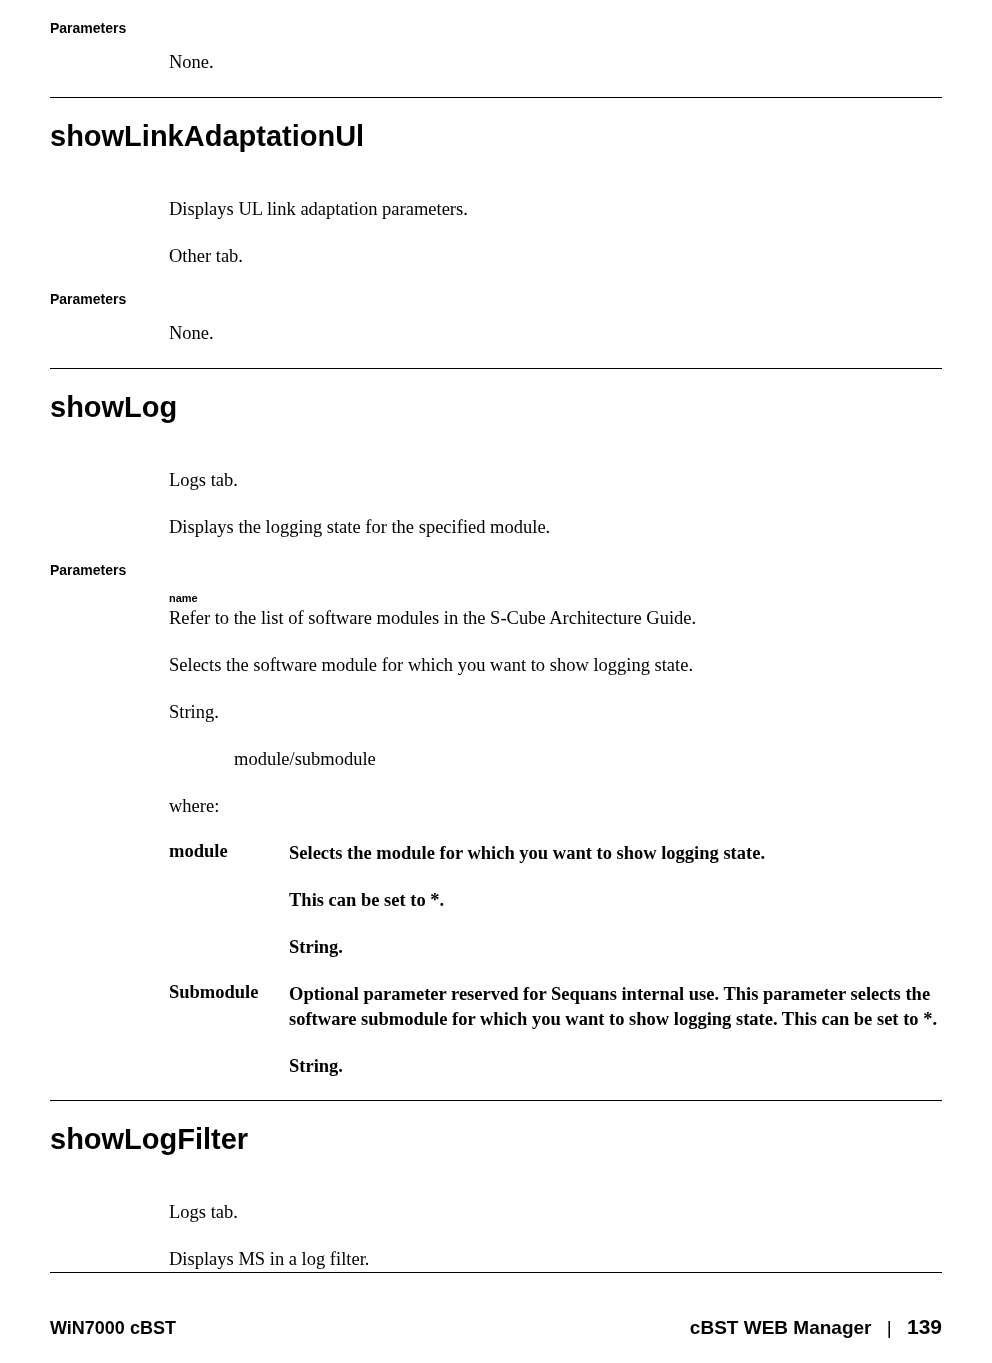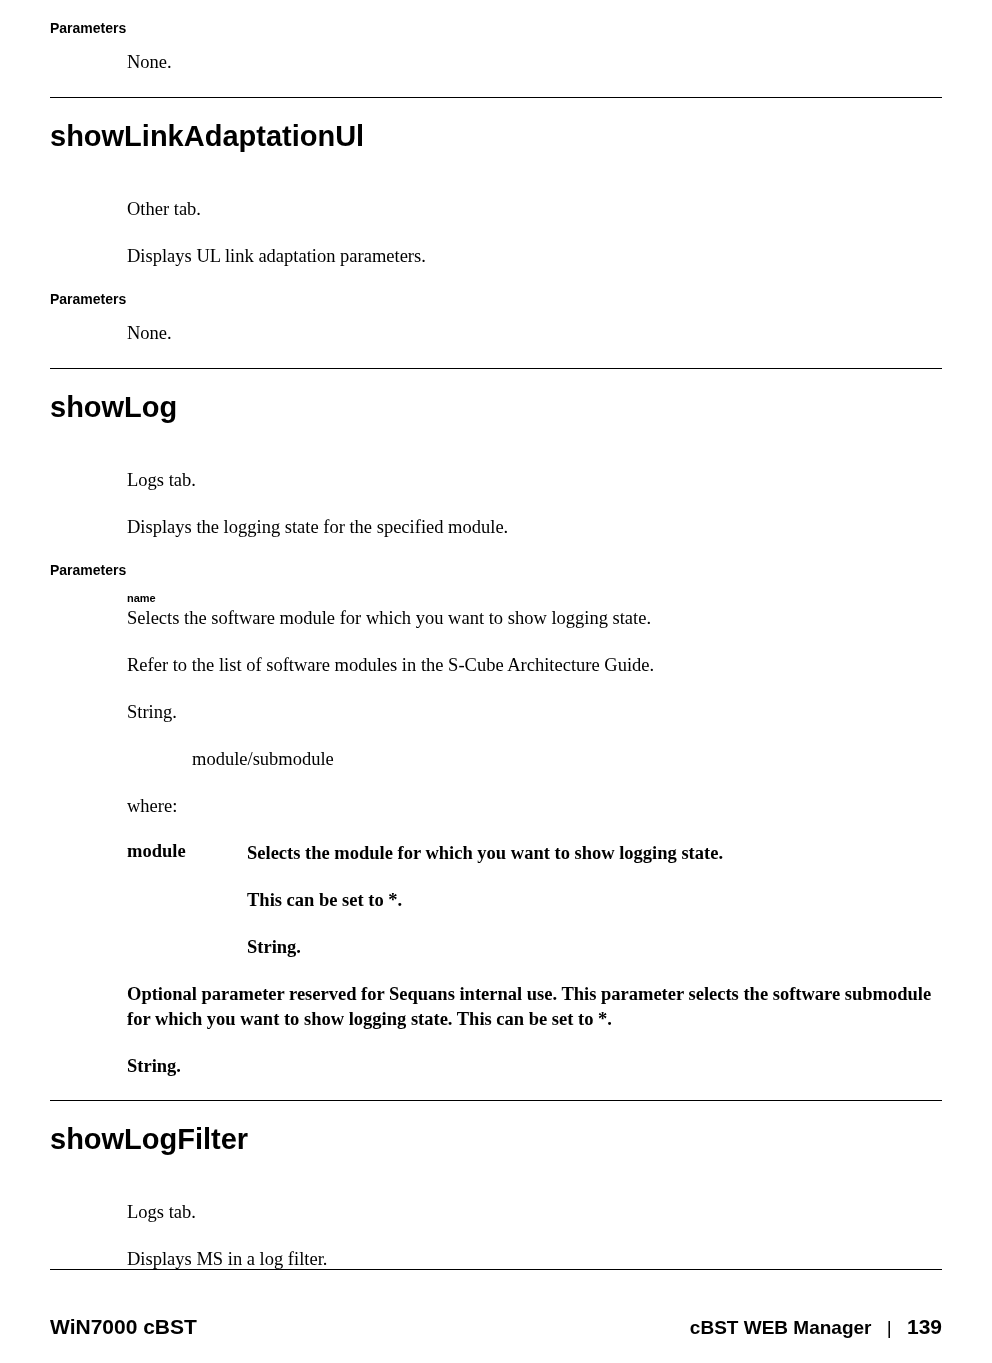--- a/index.html
+++ b/index.html
@@ -14,21 +14,21 @@
   }
   .ff-sans { font-family: 'Century Gothic', 'Futura', 'Avant Garde', Arial, sans-serif; font-weight: bold; }
   h3.sidehead {
     font-size: 14px;
     margin: 20px 0 14px 0;
   }
   h2.cmd {
     font-size: 29px;
     margin: 22px 0 44px 0;
   }
-  .body-area { margin-left: 77px; }
+  .body-area { margin-left: 119px; }
   .body-area p { font-size: 18.5px; line-height: 1.35; margin-bottom: 22px; }
   .param-name { font-family: 'Century Gothic','Futura', Arial, sans-serif; font-weight: bold; font-size: 11px; margin-bottom: 2px; }
   .indented { margin-left: 65px; }
   .tbl { display: flex; margin-bottom: 22px; font-weight: bold; }
   .tbl .col1 { width: 120px; font-size: 18.5px; padding-right: 8px; }
   .tbl .col2 { flex: 1; font-size: 18.5px; line-height: 1.35; }
   .tbl .col2 p { margin-bottom: 22px; }
   .tbl .col2 p:last-child { margin-bottom: 0; }
   hr.sep { border: none; border-top: 1px solid #000; margin: 10px 0 0 0; }
   .footer {
@@ -37,69 +37,70 @@
     left: 50px;
     right: 50px;
     border-top: 1px solid #000;
     padding-top: 12px;
     display: flex;
     justify-content: space-between;
     align-items: baseline;
     font-family: 'Century Gothic','Futura', Arial, sans-serif;
     font-weight: bold;
   }
-  .footer .left { font-size: 21px; margin-top: 33px; }
+  .footer .left { font-size: 18px; margin-top: 33px; }
   .footer .right { font-size: 19px; }
   .footer .sepchar { margin: 0 10px; font-weight: normal; }
   .footer .pgnum { font-size: 21px; }
 </style>
 </head>
 <body>
 
 <h3 class="sidehead ff-sans">Parameters</h3>
 <div class="body-area">
   <p>None.</p>
 </div>
 <hr class="sep">
 
 <h2 class="cmd ff-sans">showLinkAdaptationUl</h2>
 <div class="body-area">
+  <p>Displays UL link adaptation parameters.</p>
   <p>Other tab.</p>
-  <p>Displays UL link adaptation parameters.</p>
 </div>
 <h3 class="sidehead ff-sans">Parameters</h3>
 <div class="body-area">
   <p>None.</p>
 </div>
 <hr class="sep">
 
 <h2 class="cmd ff-sans">showLog</h2>
 <div class="body-area">
   <p>Logs tab.</p>
   <p>Displays the logging state for the specified module.</p>
 </div>
 <h3 class="sidehead ff-sans">Parameters</h3>
 <div class="body-area">
   <div class="param-name">name</div>
+  <p>Refer to the list of software modules in the S-Cube Architecture Guide.</p>
   <p>Selects the software module for which you want to show logging state.</p>
-  <p>Refer to the list of software modules in the S-Cube Architecture Guide.</p>
   <p>String.</p>
   <p class="indented">module/submodule</p>
   <p>where:</p>
 
   <div class="tbl">
     <div class="col1">module</div>
     <div class="col2">
       <p>Selects the module for which you want to show logging state.</p>
       <p>This can be set to *.</p>
       <p>String.</p>
     </div>
   </div>
 
   <div class="tbl">
+    <div class="col1">Submodule</div>
     <div class="col2">
       <p>Optional parameter reserved for Sequans internal use. This parameter selects the software submodule for which you want to show logging state. This can be set to *.</p>
       <p>String.</p>
     </div>
   </div>
 </div>
 <hr class="sep">
 
 <h2 class="cmd ff-sans">showLogFilter</h2>
 <div class="body-area">

